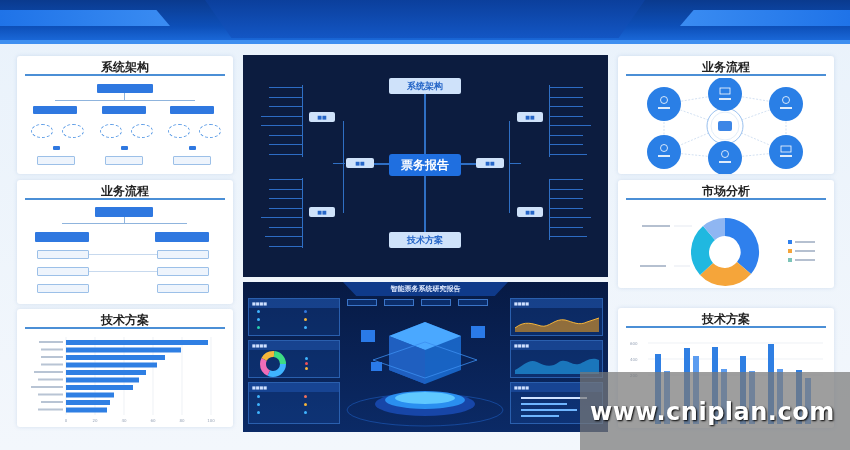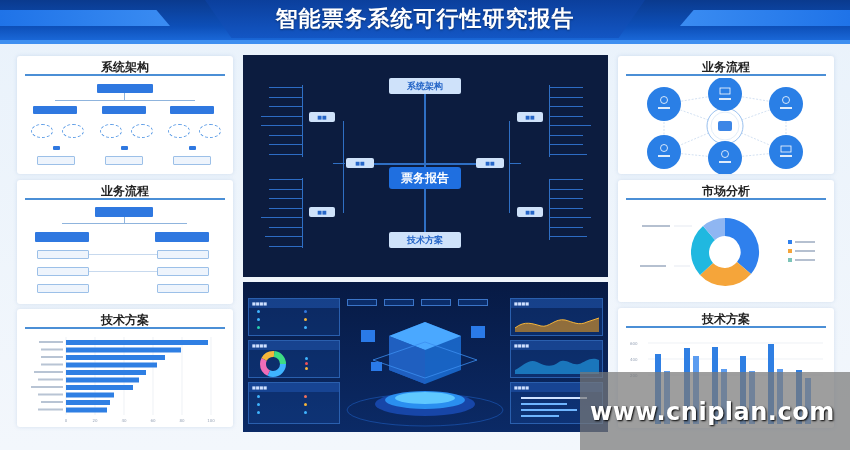--- a/index.html
+++ b/index.html
@@ -37,21 +37,20 @@
 .wm span{position:absolute;left:10px;top:26px;font-family:"DejaVu Sans",sans-serif;font-size:24px;color:#fff;font-weight:bold;letter-spacing:.5px;text-shadow:1px 1px 2px #000}
 </style>
 </head>
 <body>
 
 <div class="banner">
   <div class="lstrip"></div>
   <div class="rstrip"></div>
   <div class="center"></div>
   <div class="bottom"></div>
-  <div class="title">智能票务系统可行性研究报告</div>
 </div>
 
 <div class="card" style="left:17px;top:56px;width:216px;height:118px">
   <div class="ctitle">系统架构</div>
   <div class="cline"></div>
   <div class="node blue" style="left:80px;top:28px;width:56px;height:9px"></div>
   <div class="ln" style="left:107px;top:37px;width:1px;height:7px"></div>
   <div class="ln" style="left:38px;top:44px;width:140px;height:1px"></div>
   <div class="node blue" style="left:16px;top:50px;width:44px;height:8px"></div>
   <div class="node blue" style="left:85px;top:50px;width:44px;height:8px"></div>
@@ -141,21 +140,21 @@
   <div class="mline" style="left:100px;top:66px;width:1px;height:92px"></div>
   <div class="mline" style="left:266px;top:66px;width:1px;height:92px"></div>
   <div class="mline" style="left:90px;top:108px;width:12px;height:1px"></div>
   <div class="mline" style="left:266px;top:108px;width:12px;height:1px"></div>
   <div class="mline" style="left:59px;top:30px;width:1px;height:72px"></div>
   <div class="mline" style="left:59px;top:123px;width:1px;height:70px"></div>
   <div class="mline" style="left:306px;top:30px;width:1px;height:72px"></div>
   <div class="mline" style="left:306px;top:125px;width:1px;height:60px"></div>
 
   <div class="mnode" style="left:146px;top:23px;width:72px;height:16px;line-height:16px">系统架构</div>
-  <div class="mroot" style="left:146px;top:112px;width:72px;height:22px;line-height:22px">票务报告</div>
+  <div class="mroot" style="left:146px;top:99px;width:72px;height:22px;line-height:22px">票务报告</div>
   <div class="mnode" style="left:146px;top:177px;width:72px;height:16px;line-height:16px">技术方案</div>
 
   <div class="mnode" style="left:103px;top:103px;width:28px;height:10px;line-height:10px;font-size:5px">■■</div>
   <div class="mnode" style="left:233px;top:103px;width:28px;height:10px;line-height:10px;font-size:5px">■■</div>
   <div class="mnode" style="left:66px;top:57px;width:26px;height:10px;line-height:10px;font-size:5px">■■</div>
   <div class="mnode" style="left:66px;top:152px;width:26px;height:10px;line-height:10px;font-size:5px">■■</div>
   <div class="mnode" style="left:274px;top:57px;width:26px;height:10px;line-height:10px;font-size:5px">■■</div>
   <div class="mnode" style="left:274px;top:152px;width:26px;height:10px;line-height:10px;font-size:5px">■■</div>
 
   <div class="leaf" style="left:26px;top:25px;width:34px"></div>
@@ -186,20 +185,21 @@
   <div class="leaf" style="left:306px;top:117px;width:34px"></div>
   <div class="leaf" style="left:306px;top:127px;width:34px"></div>
   <div class="leaf" style="left:306px;top:136px;width:34px"></div>
   <div class="leaf" style="left:306px;top:146px;width:34px"></div>
   <div class="leaf" style="left:306px;top:155px;width:42px"></div>
   <div class="leaf" style="left:306px;top:165px;width:34px"></div>
   <div class="leaf" style="left:306px;top:174px;width:38px"></div>
 </div>
 
 <div class="dash">
+  <div class="dtitle">智能票务系统研究报告</div>
   <div class="tab" style="left:104px"></div>
   <div class="tab" style="left:141px"></div>
   <div class="tab" style="left:178px"></div>
   <div class="tab" style="left:215px"></div>
 
   <div class="panel" style="left:5px;top:16px;width:92px;height:38px">
       <div class="ph">■■■■</div>
     </div>
   <div class="dot" style="left:14px;top:28px;background:#3fb4ff"></div>
   <div class="dot" style="left:14px;top:36px;background:#3fb4ff"></div>
@@ -308,21 +308,21 @@
       <rect x="40" y="29" width="12" height="2"></rect>
         <rect x="101" y="20" width="12" height="2"></rect>
         <rect x="162" y="29" width="12" height="2"></rect>
       <rect x="40" y="77" width="12" height="2"></rect>
         <rect x="101" y="83" width="12" height="2"></rect>
         <rect x="162" y="77" width="12" height="2"></rect>
     </g>
   </svg>
 </div>
 
-<div class="card" style="left:618px;top:180px;width:216px;height:122px">
+<div class="card" style="left:618px;top:180px;width:216px;height:108px">
   <div class="ctitle">市场分析</div>
   <div class="cline"></div>
   <svg width="216" height="100" style="position:absolute;left:0;top:22px">
     <g transform="translate(107,50)">
       <path d="M0 -34 A34 34 0 0 1 26 22 L12 10 A16 16 0 0 0 0 -16 Z" fill="#2f80ed"></path>
       <path d="M26 22 A34 34 0 0 1 -25 23 L-12 11 A16 16 0 0 0 12 10 Z" fill="#f5a53a"></path>
       <path d="M-25 23 A34 34 0 0 1 -22 -26 L-10 -12 A16 16 0 0 0 -12 11 Z" fill="#20b8e0"></path>
       <path d="M-22 -26 A34 34 0 0 1 0 -34 L0 -16 A16 16 0 0 0 -10 -12 Z" fill="#8fb6f2"></path>
     </g>
     <g stroke="#c8d3e2" stroke-width="0.5">

